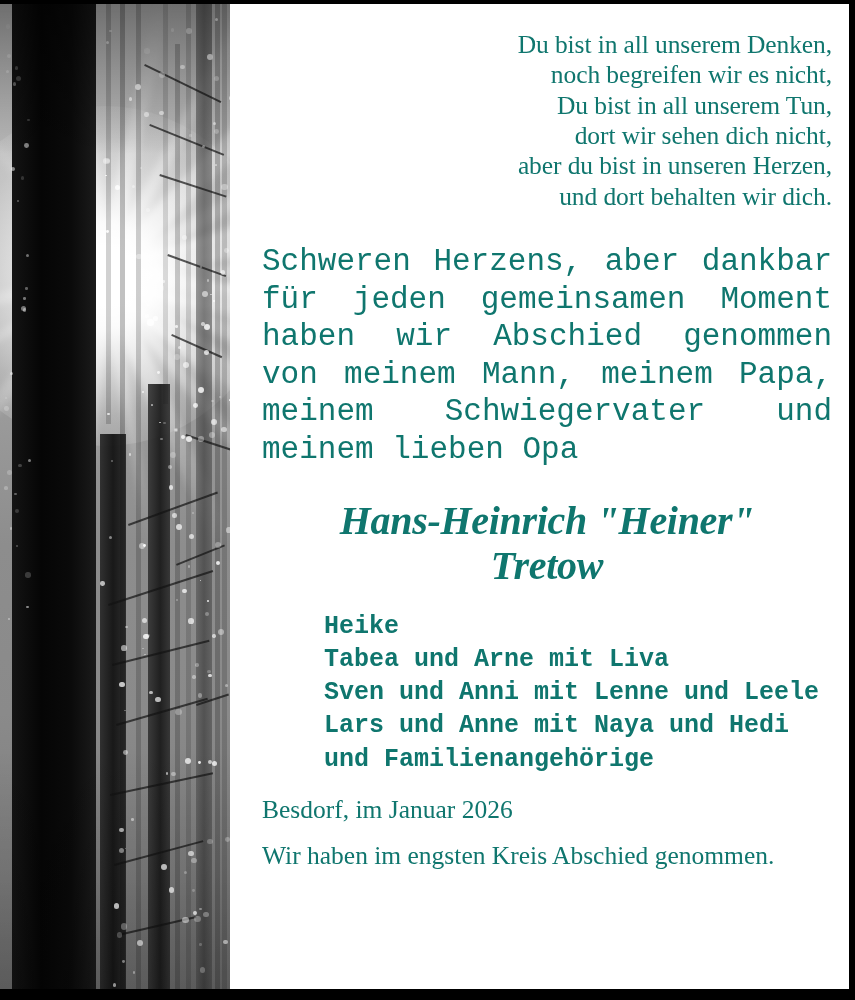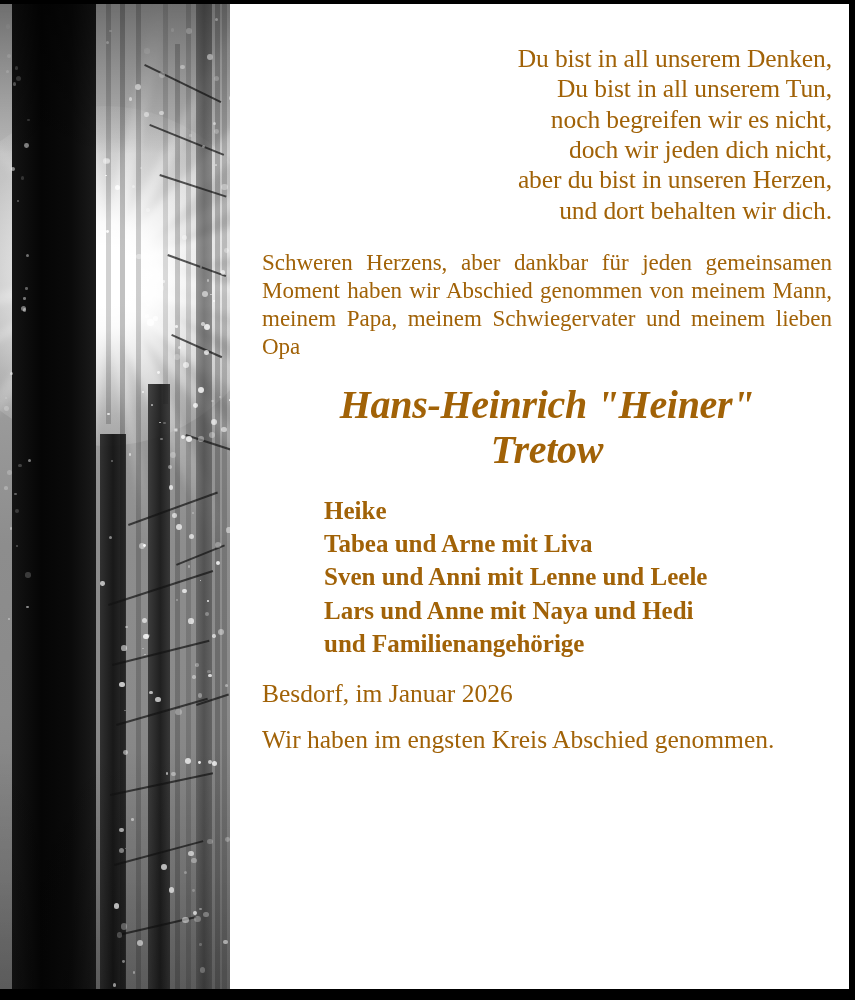--- a/index.html
+++ b/index.html
@@ -160,38 +160,39 @@
     height: 150px;
     background: linear-gradient(to bottom, rgba(0,0,0,0.45) 0%, rgba(0,0,0,0) 100%);
   }
 
   
   .text-col {
     position: relative;
     flex: 1 1 auto;
     height: 100%;
     background: #ffffff;
-    padding: 40px 17px 0 32px;
+    padding: 26px 17px 0 32px;
     box-sizing: border-box;
-    color: #a16207;
+    color: #0f766e;
   }
 
   .poem {
     text-align: right;
     font-size: 25.5px;
     line-height: 1.19;
     letter-spacing: -0.1px;
   }
   .poem div { white-space: nowrap; }
 
   .para {
     text-align: justify;
     text-justify: inter-word;
-    font-size: 23px;
+    font-size: 31px;
     line-height: 1.21;
+    font-family: Liberation Mono, monospace;
   }
 
   .name-block {
     text-align: center;
     margin-top: 17px;
     font-style: italic;
     font-weight: bold;
     font-size: 40px;
     line-height: 1.12;
     letter-spacing: -0.3px;
@@ -205,21 +206,21 @@
   }
   .dates .gap { display: inline-block; width: 20px; }
 
   .survivors {
     margin-top: 21px;
     padding-left: 62px;
     font-weight: bold;
     font-size: 25px;
     line-height: 1.33;
   }
-  .survivors div { white-space: nowrap; }
+  .survivors div { white-space: nowrap; font-family: Liberation Mono, monospace; }
 
   .place {
     margin-top: 19px;
     font-size: 25.5px;
   }
 
   .closing {
     margin-top: 16px;
     text-align: justify;
     text-justify: inter-word;
@@ -480,23 +481,23 @@
 
       <div class="photo-shade-top"></div>
       <div class="photo-shade-bottom"></div>
     </div>
   </div>
 
   <div class="text-col">
 
     <div class="poem">
       <div>Du bist in all unserem Denken,</div>
+      <div>noch begreifen wir es nicht,</div>
       <div>Du bist in all unserem Tun,</div>
-      <div>noch begreifen wir es nicht,</div>
-      <div>doch wir jeden dich nicht,</div>
+      <div>dort wir sehen dich nicht,</div>
       <div>aber du bist in unseren Herzen,</div>
       <div>und dort behalten wir dich.</div>
     </div>
 
     <p class="para">Schweren Herzens, aber dankbar für jeden gemeinsamen Moment haben wir Abschied genommen von meinem Mann, meinem Papa, meinem Schwiegervater und meinem lieben Opa</p>
 
     <div class="name-block">
       <div>Hans-Heinrich "Heiner"</div>
       <div>Tretow</div>
     </div>

